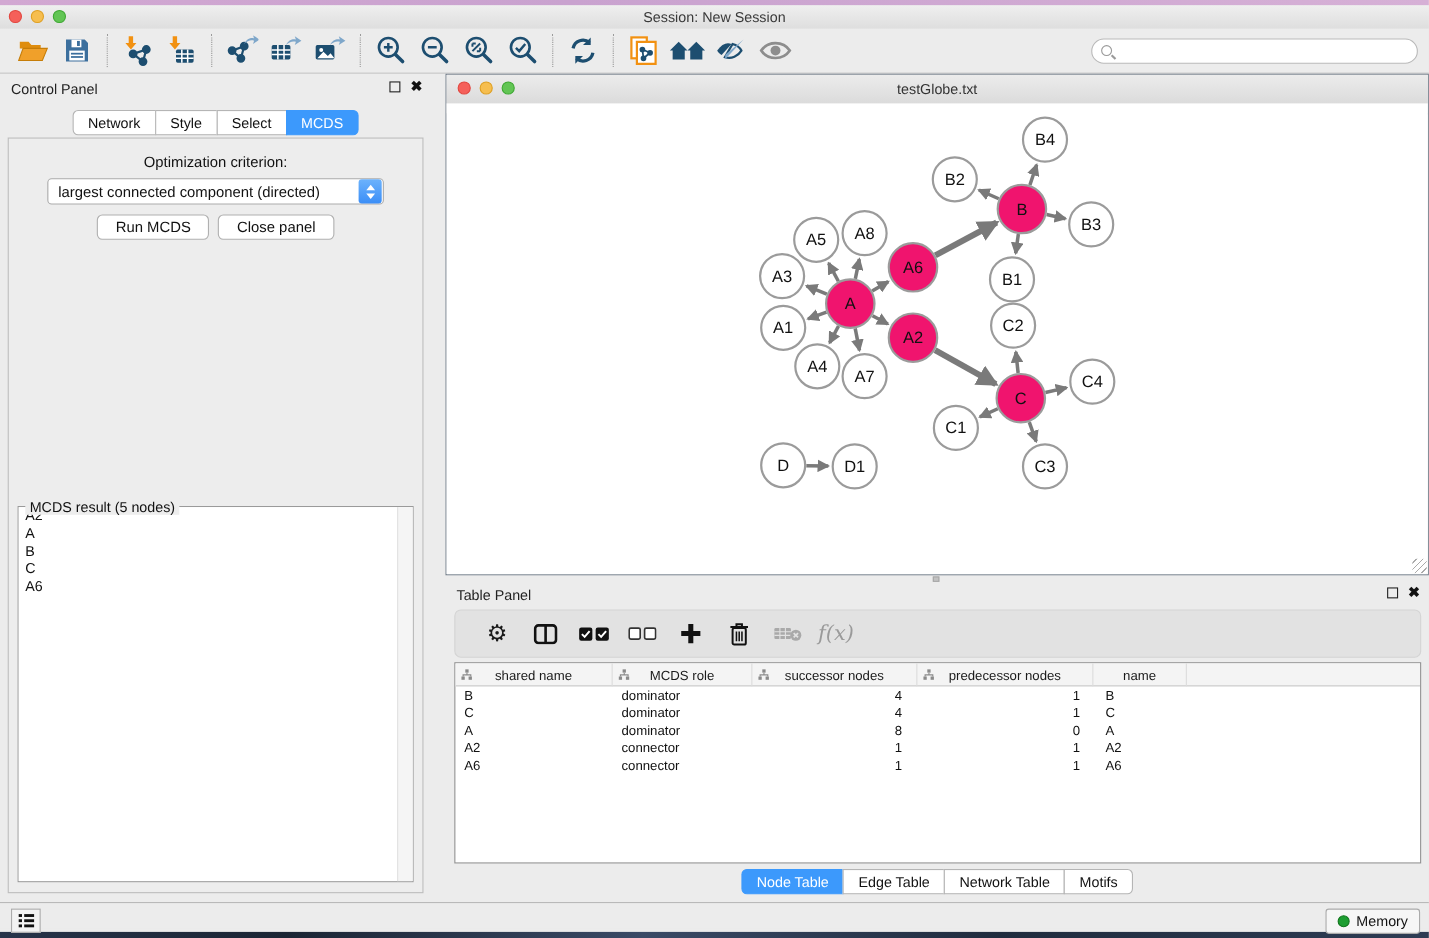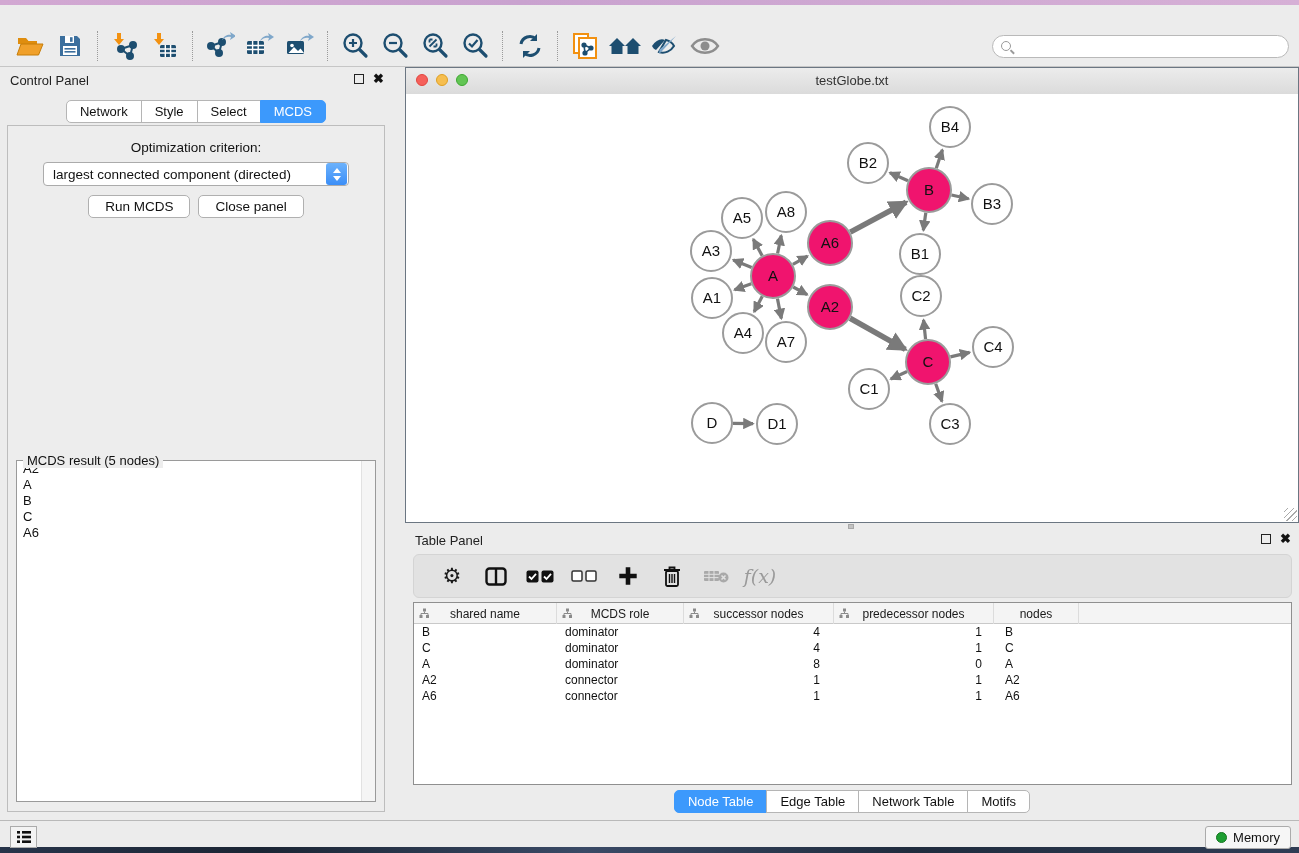--- a/index.html
+++ b/index.html
@@ -107,20 +107,28 @@
   svg { display:block; }
 </style>
 </head>
 <body>
 
 <div class="wallpaper-top"></div>
 <div class="wallpaper-bottom"></div>
 
 <div class="app-window">
 
+  <div class="titlebar">
+    <div class="traffic">
+      <span class="light red"></span>
+      <span class="light yellow"></span>
+      <span class="light green"></span>
+    </div>
+    <div class="win-title">Session: New Session</div>
+  </div>
 
   <div class="toolbar">
     <div class="tbtn">
       <svg width="28" height="24" viewBox="0 0 28 24">
         <path d="M2 4h8l2.5 3H21v3H2z" fill="#df8d0e"></path>
         <path d="M1 21 5 10h22l-4.5 11z" fill="#f0a02a" stroke="#c67d08" stroke-width="1"></path>
       </svg>
     </div>
     <div class="tbtn">
       <svg width="24" height="24" viewBox="0 0 24 24">
@@ -509,21 +517,21 @@
           <div class="th-cell" style="width: 160px;">
             <svg class="ns-ico" width="11" height="11" viewBox="0 0 11 11">
               <rect x="4" y="0.5" width="3" height="3" fill="#8a8a8a"></rect>
               <rect x="0.5" y="7" width="3" height="3" fill="#8a8a8a"></rect>
               <rect x="7" y="7" width="3" height="3" fill="#8a8a8a"></rect>
               <path d="M5.5 3.5v2M2 7V5.5h7V7" stroke="#8a8a8a" fill="none"></path>
             </svg>
             <span>predecessor nodes</span>
           </div>
           <div class="th-cell" style="width: 85px;">
-            <span>nodes</span>
+            <span>name</span>
           </div>
           <div class="th-cell" style="flex: 1 1 0%; border-right: none;"></div>
         </div>
       <div class="tb-rows" id="table-body">
           <div class="tb-row">
             <div class="tb-cell al" style="width: 143px;">B</div>
             <div class="tb-cell al" style="width: 127px;">dominator</div>
             <div class="tb-cell ar c2" style="width: 150px;">4</div>
             <div class="tb-cell ar c3" style="width: 160px;">1</div>
             <div class="tb-cell al c4" style="width: 85px;">B</div>

